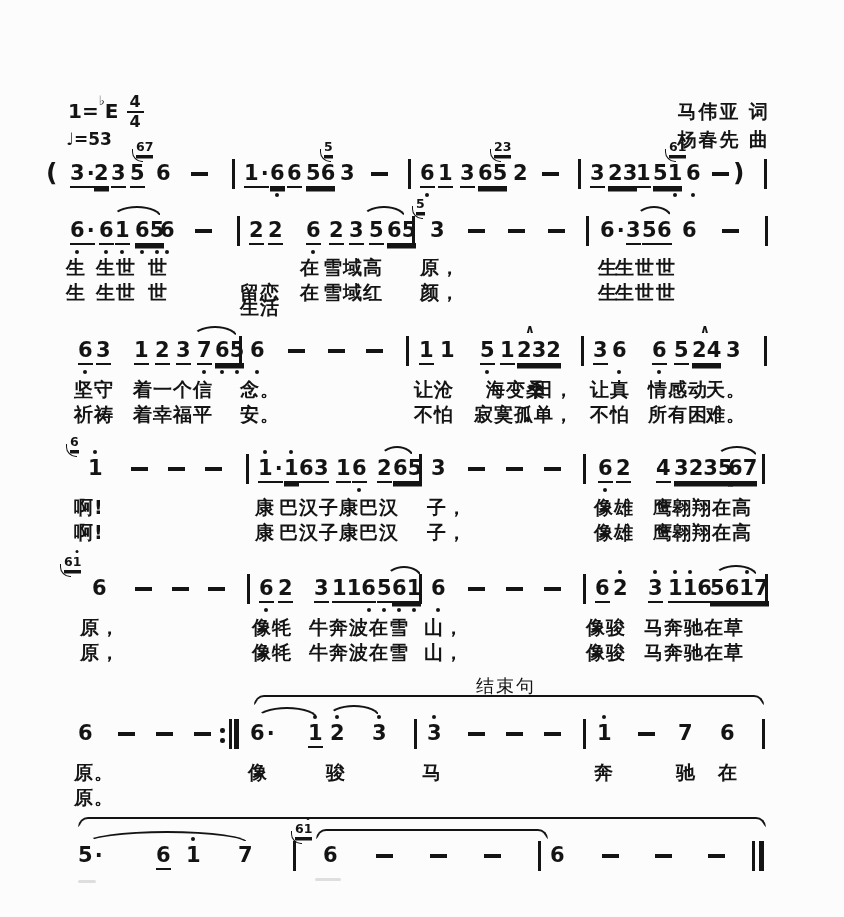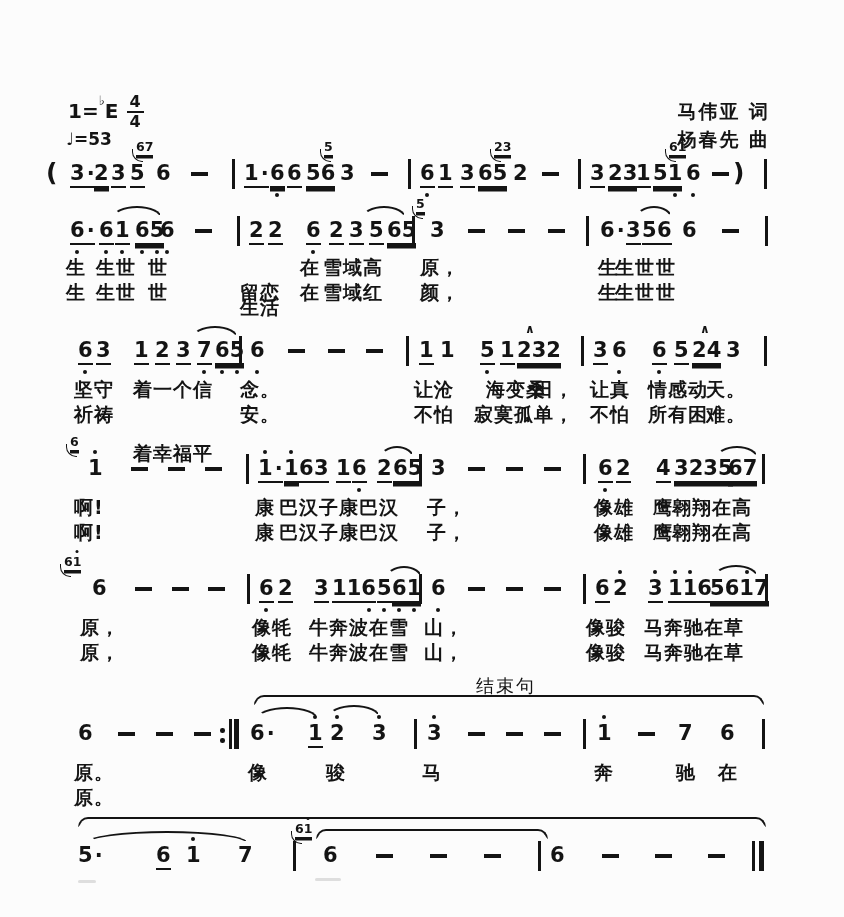--- a/index.html
+++ b/index.html
@@ -174,21 +174,21 @@
       <span class="lyric" style="left: 74px; top: 377px; position: absolute;">坚守</span>
       <span class="lyric" style="left: 133px; top: 377px; position: absolute;">着一个信</span>
       <span class="lyric" style="left: 240px; top: 377px; position: absolute;">念。</span>
       <span class="lyric" style="left: 414px; top: 377px; position: absolute;">让沧</span>
       <span class="lyric" style="left: 486px; top: 377px; position: absolute;">海变桑</span>
       <span class="lyric" style="left: 534px; top: 377px; position: absolute;">田，</span>
       <span class="lyric" style="left: 590px; top: 377px; position: absolute;">让真</span>
       <span class="lyric" style="left: 648px; top: 377px; position: absolute;">情感动</span>
       <span class="lyric" style="left: 706px; top: 377px; position: absolute;">天。</span>
       <span class="lyric" style="left: 74px; top: 402px; position: absolute;">祈祷</span>
-      <span class="lyric" style="left: 133px; top: 402px; position: absolute; margin-top: 39px;">着幸福平</span>
+      <span class="lyric" style="left: 133px; top: 402px; position: absolute;">着幸福平</span>
       <span class="lyric" style="left: 240px; top: 402px; position: absolute;">安。</span>
       <span class="lyric" style="left: 414px; top: 402px; position: absolute;">不怕</span>
       <span class="lyric" style="left: 474px; top: 402px; position: absolute;">寂寞孤</span>
       <span class="lyric" style="left: 534px; top: 402px; position: absolute;">单，</span>
       <span class="lyric" style="left: 590px; top: 402px; position: absolute;">不怕</span>
       <span class="lyric" style="left: 648px; top: 402px; position: absolute;">所有困</span>
       <span class="lyric" style="left: 706px; top: 402px; position: absolute;">难。</span>
       <span class="note" style="left: 88px; top: 458px; position: absolute;"><span class="ch">1<i class="dta"></i></span><span class="grace" style="position: absolute; left: -18px; top: -22px;"><span class="ch">6</span><i class="ghook"></i></span></span>
       <div class="dash" style="left: 131px; top: 467px; position: absolute;"></div>
       <div class="dash" style="left: 168px; top: 467px; position: absolute;"></div>

